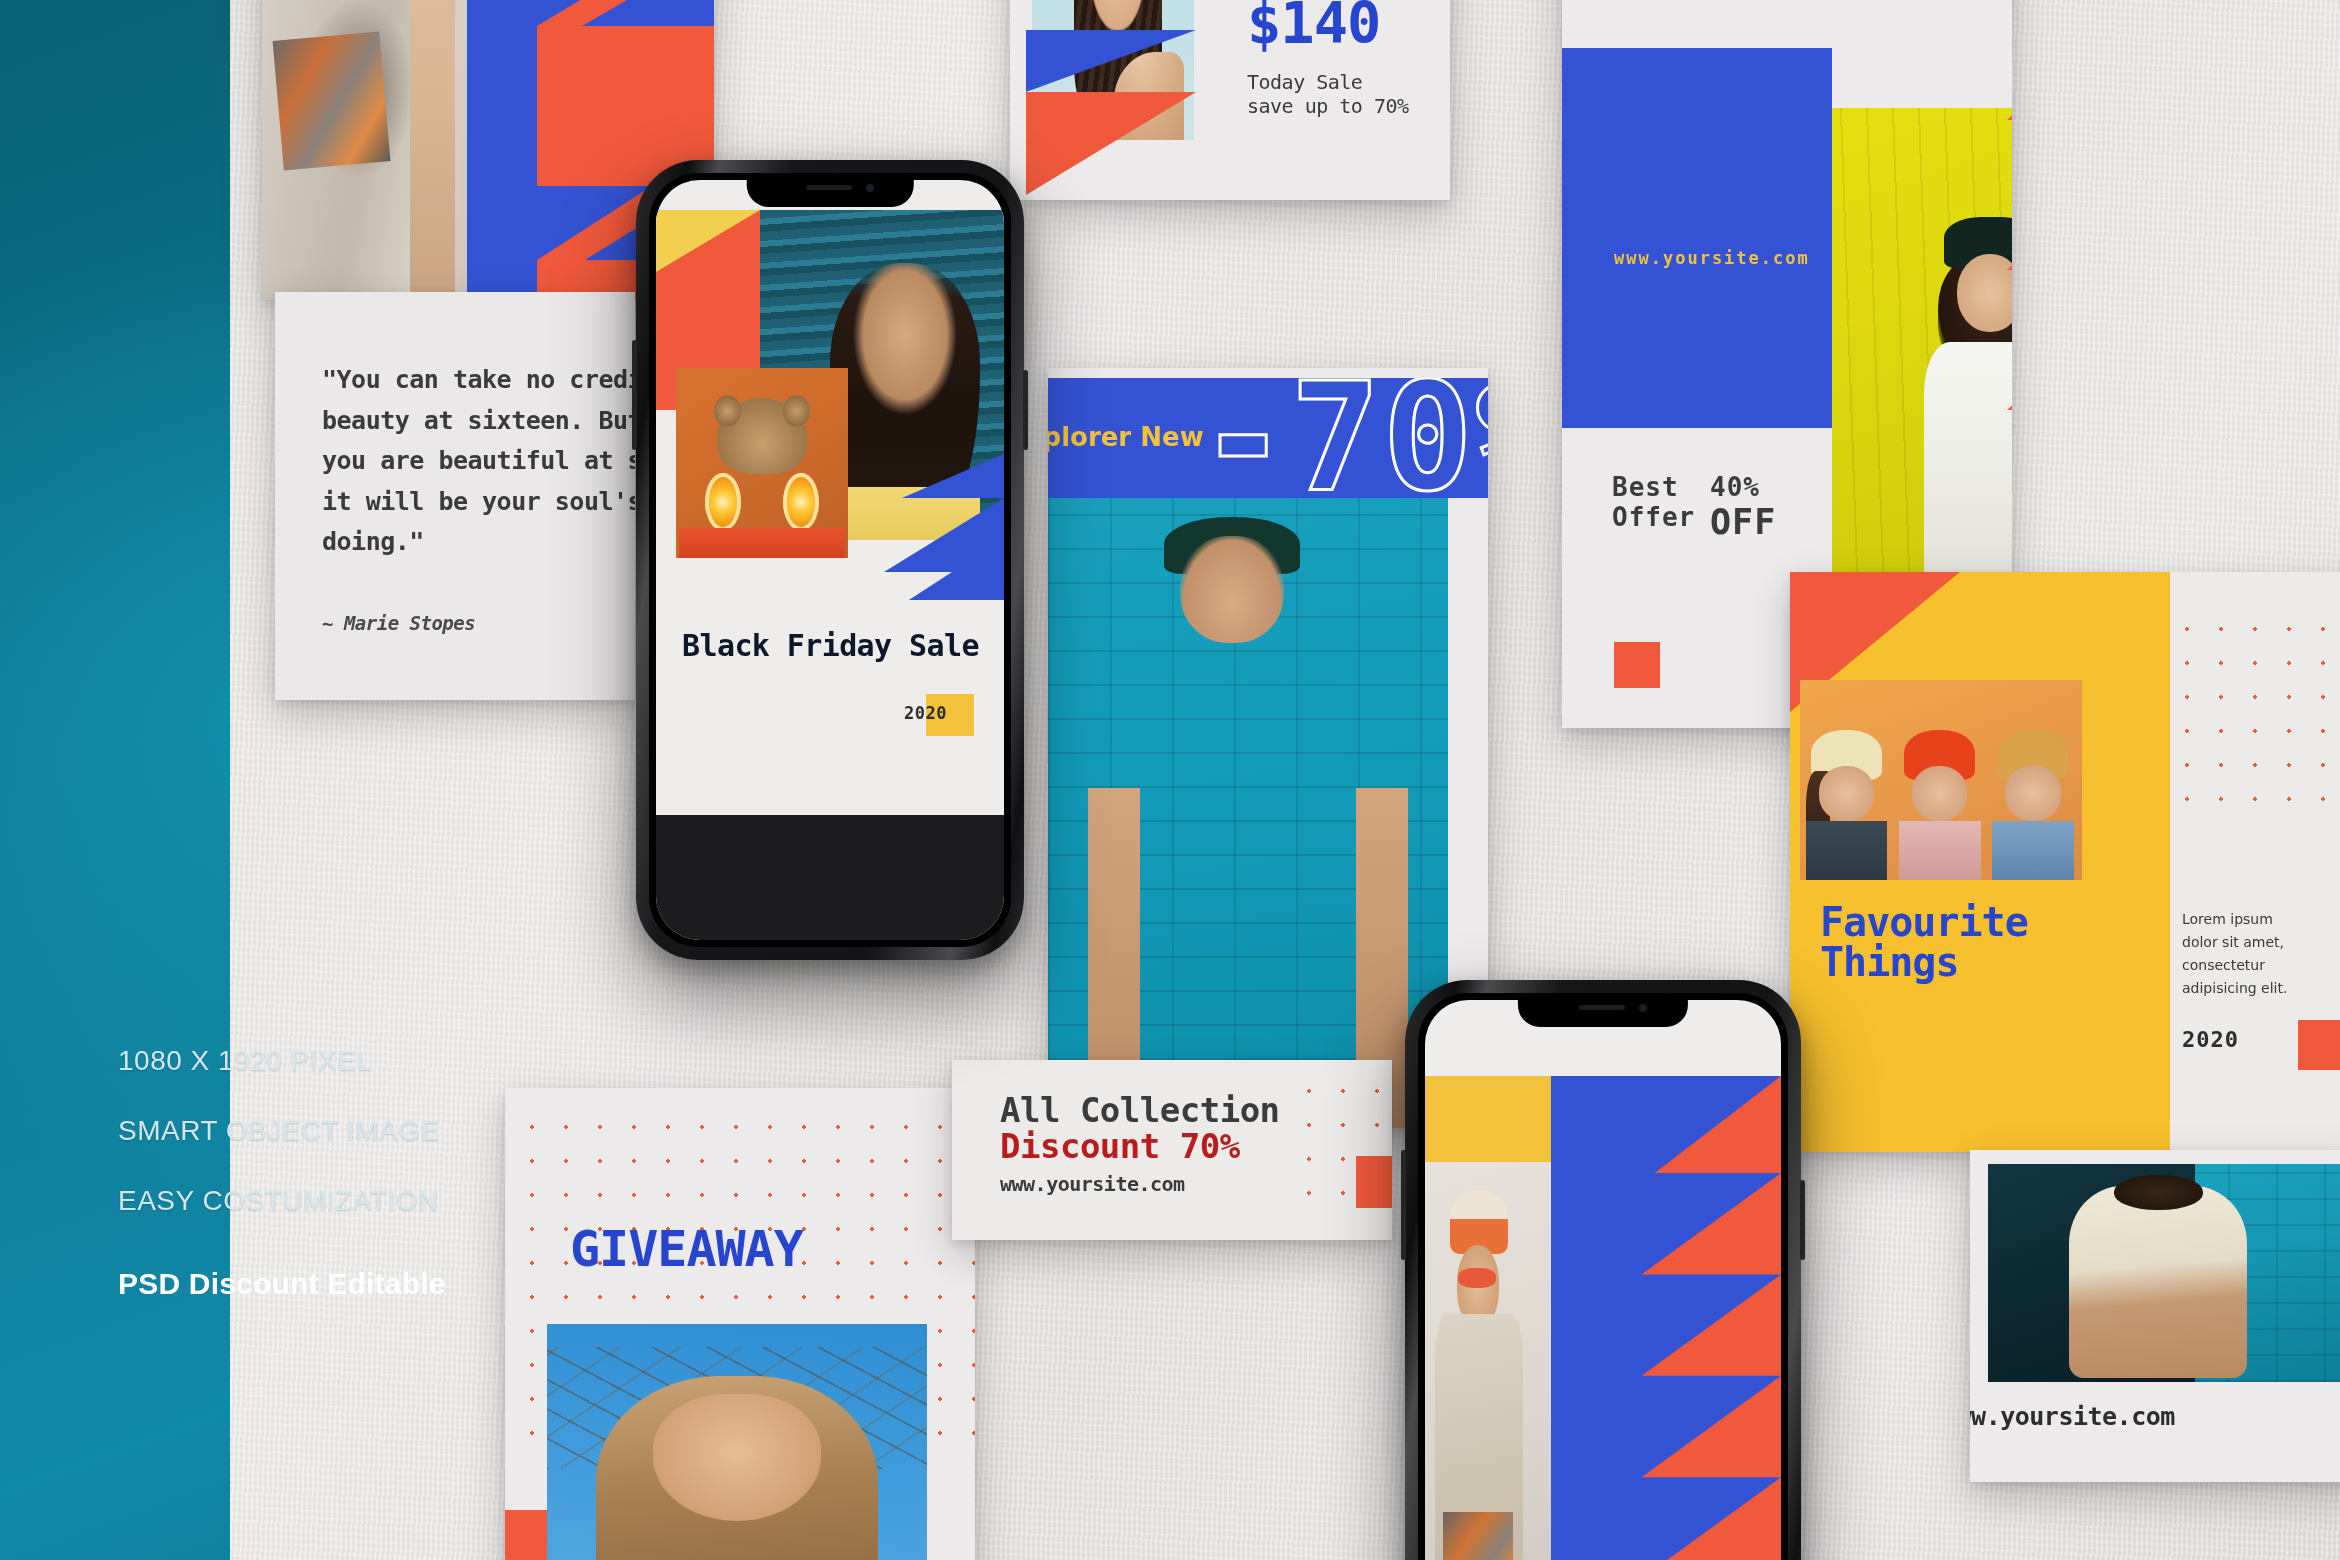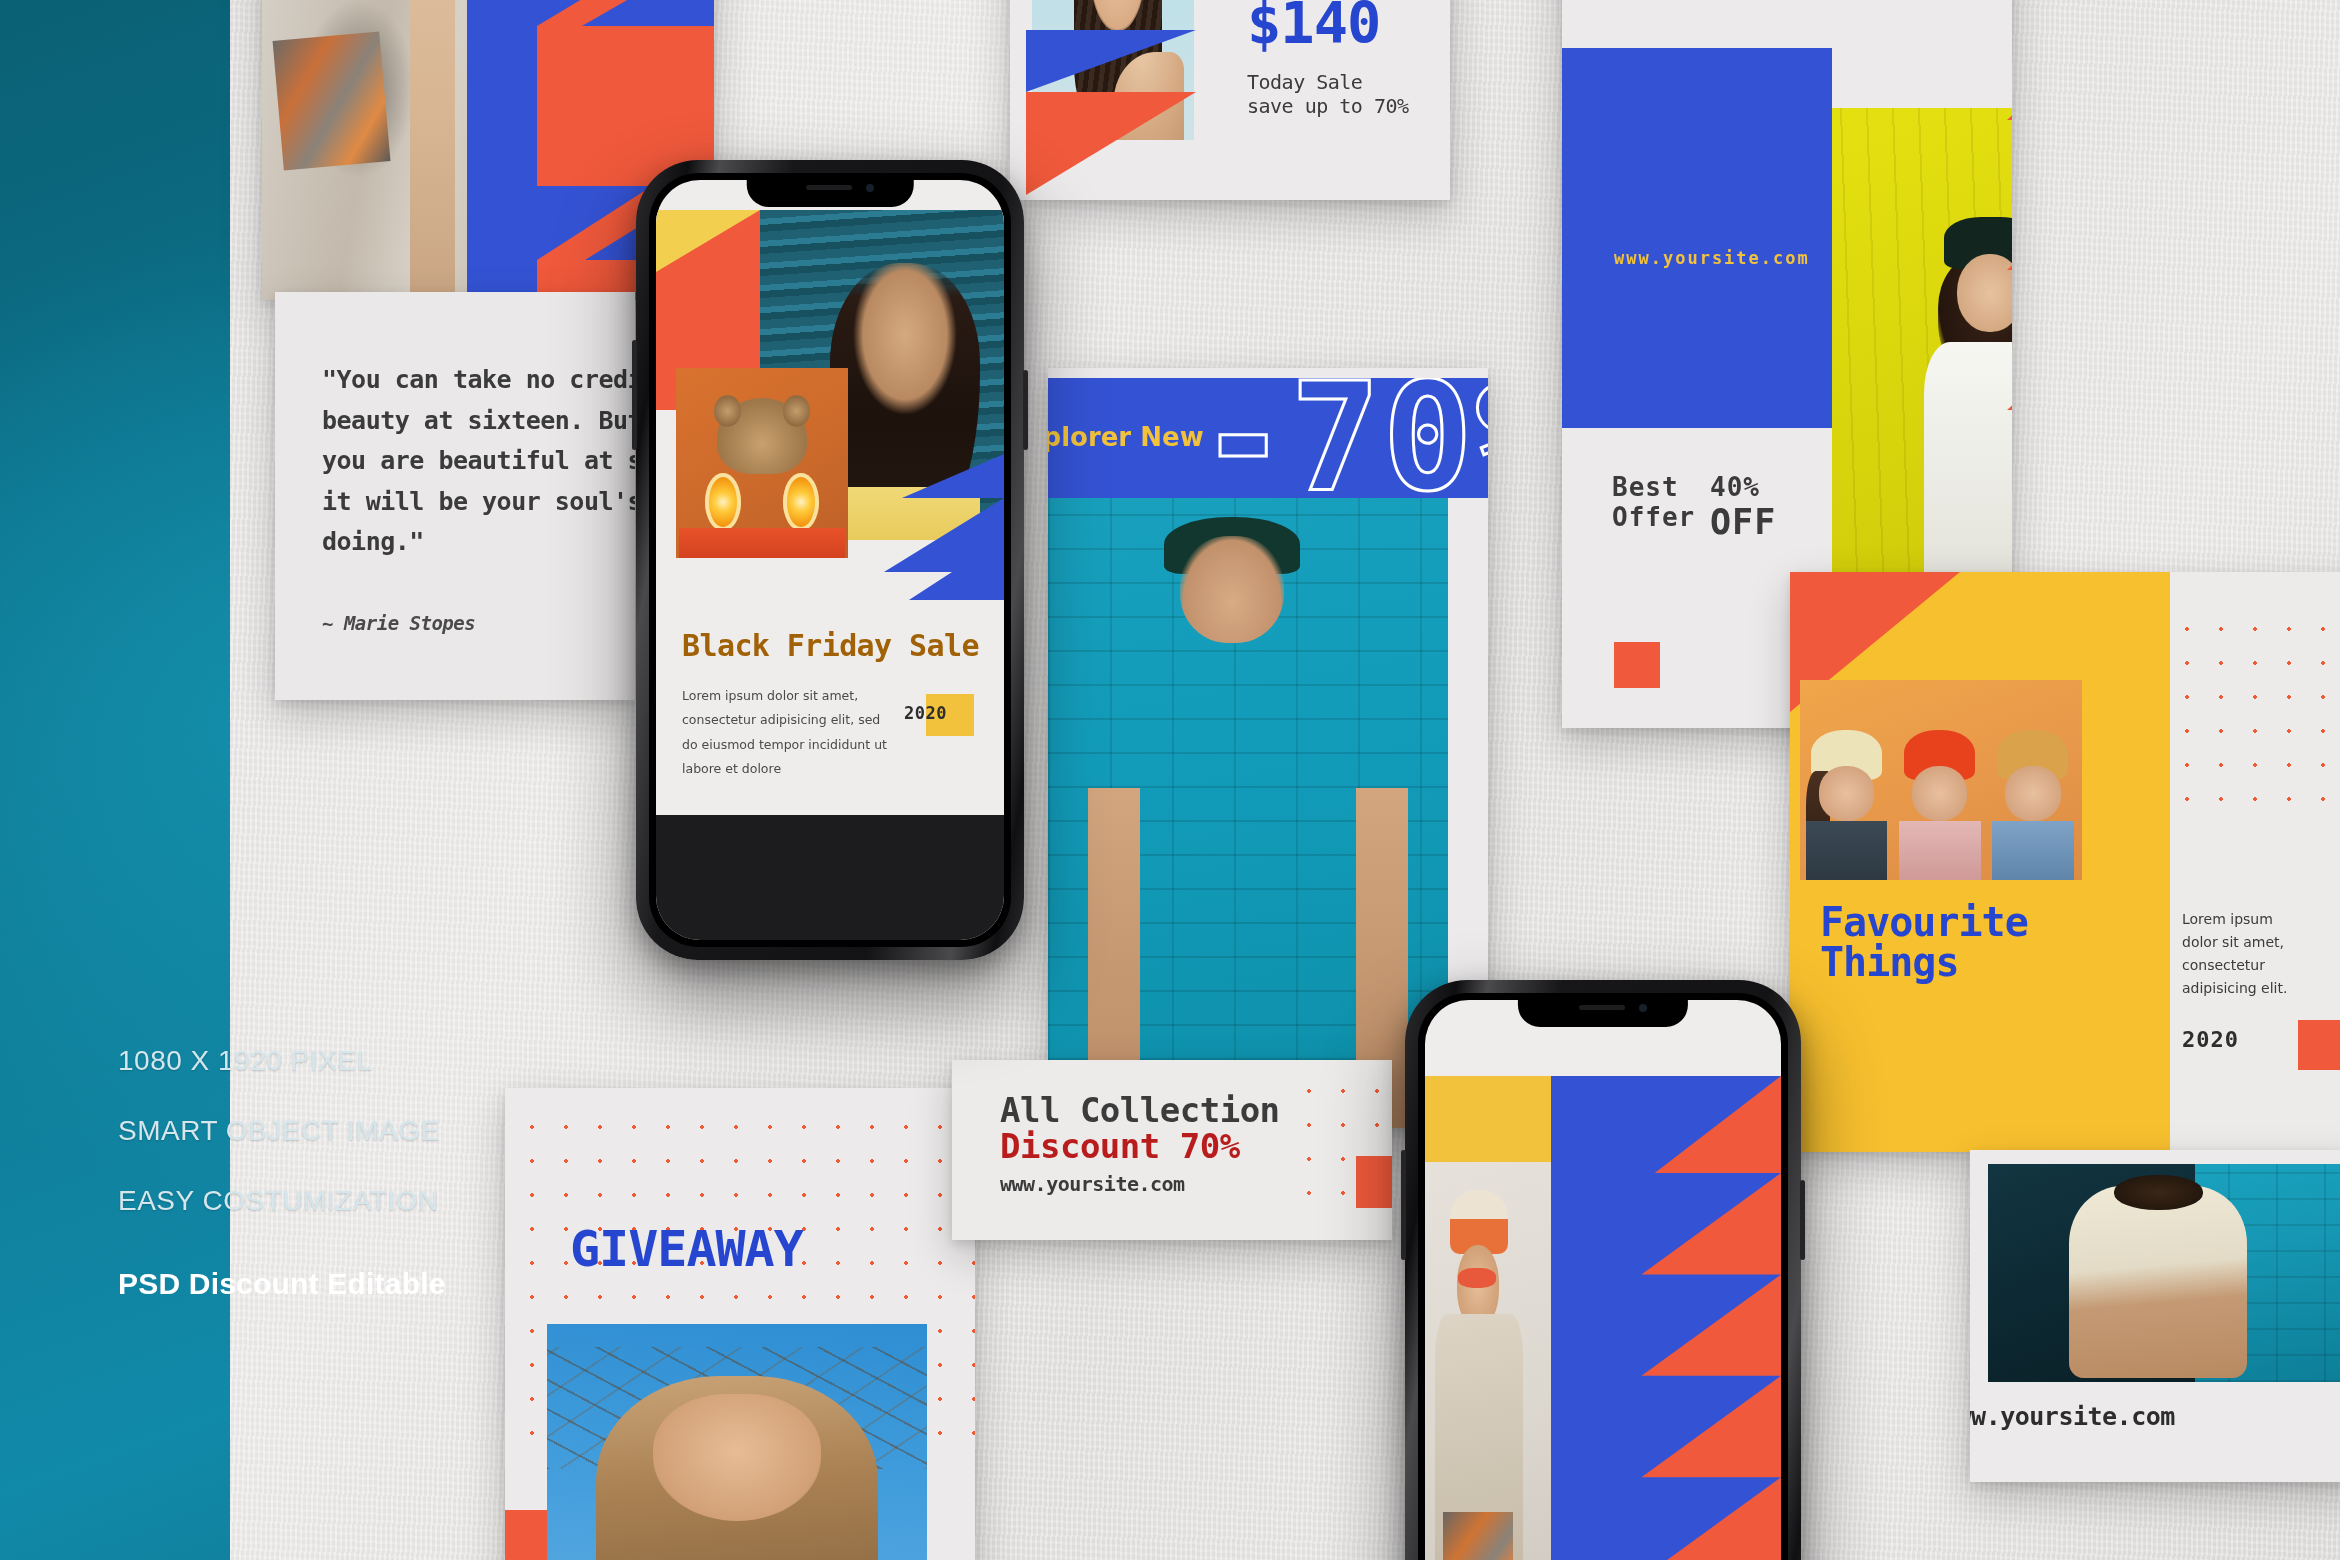--- a/index.html
+++ b/index.html
@@ -514,22 +514,21 @@
             <div class="cit-r"></div>
             <div class="sweater"></div>
           </div>
 
           <svg style="position:absolute; right:0; bottom:-24px; width:160px; height:170px;" viewBox="0 0 160 170">
             <polygon points="160,0 160,170 28,170 108,118 40,118 160,44 58,44" fill="#3453d4"></polygon>
           </svg>
         </div>
 
         <div style="position:absolute; left:0; top:420px; width:100%; height:215px; background:#efedec;">
-          <div class="techno" style="position:absolute; left:26px; top:28px; font-size:30px; font-weight:700; color:#a16207; letter-spacing:-0.6px;">Black Friday Sale</div>
-          <div class="sq" style="position:absolute; left:26px; top:84px; width:215px; font-size:12.5px; line-height:1.95; color:#4a4a4a;">Lorem ipsum dolor sit amet, consectetur adipisicing elit, sed do eiusmod tempor incididunt ut labore et dolore</div>
+          <div class="techno" style="position:absolute; left:26px; top:28px; font-size:30px; font-weight:700; color:#0f172a; letter-spacing:-0.6px;">Black Friday Sale</div>
           <div style="position:absolute; left:270px; top:94px; width:48px; height:42px; background:#f2c23c;"></div>
           <div class="techno" style="position:absolute; left:248px; top:103px; font-size:17px; font-weight:700; color:#2d2d2d; letter-spacing:0.5px;">2020</div>
         </div>
 
         <div style="position:absolute; left:0; bottom:0; width:100%; height:125px; background:#1c1c1e;"></div>
       </div>
     </div>
   </div>
 
   <div class="phone" style="left:1405px; top:980px; width:396px; height:720px;">

